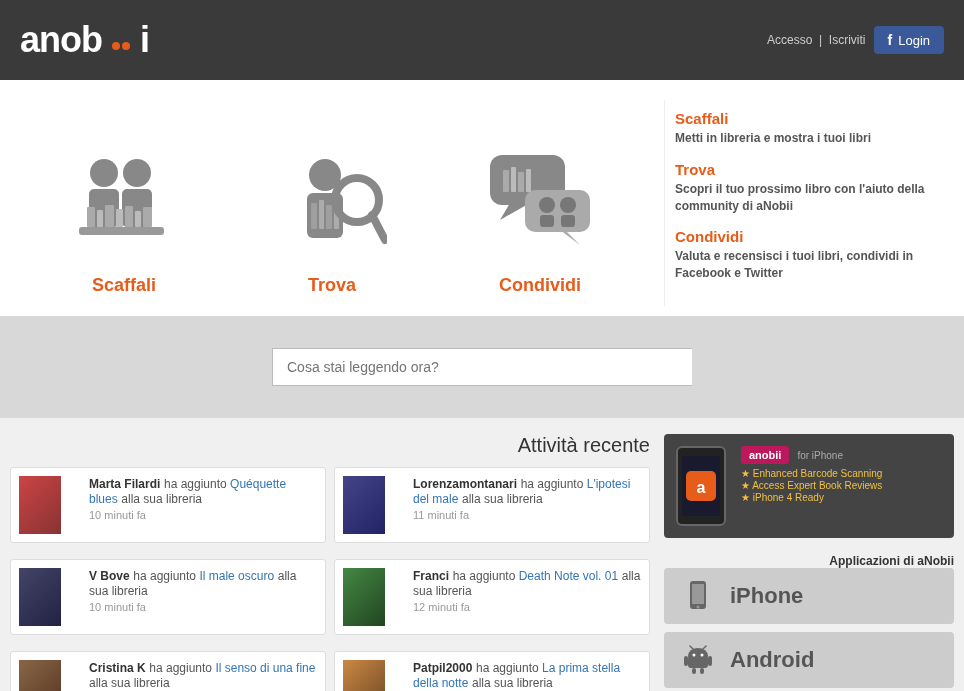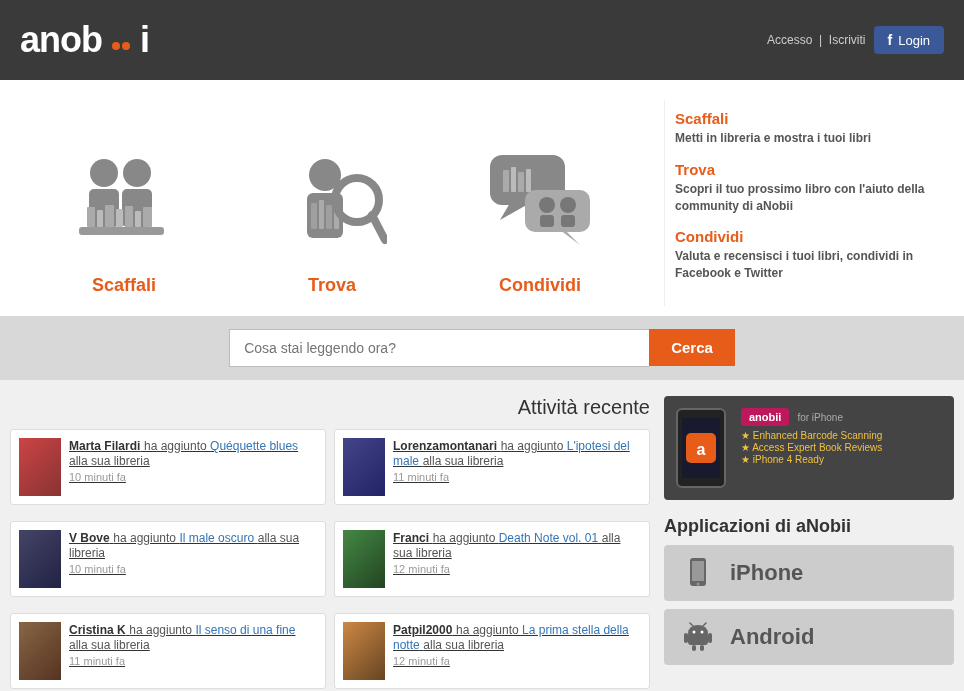--- a/index.html
+++ b/index.html
@@ -106,21 +106,21 @@
       font-size: 15px;
       font-weight: bold;
       color: #e85c1a;
       margin-bottom: 3px;
     }
     .info-desc { font-size: 12px; color: #555; line-height: 1.4; font-weight: bold; }
 
     
     #search-bar {
       background: #d8d8d8;
-      padding: 13px 0;
+      padding: 32px 0;
       display: flex;
       justify-content: center;
       align-items: center;
       gap: 0;
     }
     #search-input {
       width: 420px;
       padding: 10px 14px;
       font-size: 14px;
       border: 1px solid #bbb;
@@ -154,27 +154,26 @@
     #activity-title {
       font-size: 20px;
       font-weight: normal;
       color: #333;
       margin-bottom: 10px;
       text-align: right;
     }
 
     .activity-item {
       display: flex;
-      gap: 8px;
+      gap: 28px;
       margin-bottom: 16px;
       background: #fff;
       border: 1px solid #ddd;
       padding: 8px;
       border-radius: 3px;
-      text-decoration: underline;
     }
     .book-thumb {
       width: 42px;
       height: 58px;
       background: #888;
       flex-shrink: 0;
       display: flex;
       align-items: center;
       justify-content: center;
       overflow: hidden;
@@ -247,24 +246,25 @@
     .banner-for { color: #aaa; font-size: 10px; }
     .banner-feature {
       color: #f0c040;
       font-size: 10px;
       margin: 1px 0;
     }
     .banner-feature::before { content: '★ '; }
 
     #apps-section { margin-top: 4px; }
     #apps-title {
-      font-size: 18px;
+      font-size: 12px;
       font-weight: bold;
       color: #333;
-      margin-bottom: 8px;
+      margin-bottom: 0;
+      text-align: right;
     }
 
     .app-btn {
       display: flex;
       align-items: center;
       gap: 14px;
       background: #ccc;
       border-radius: 4px;
       padding: 10px 16px;
       margin-bottom: 8px;
@@ -394,21 +394,20 @@
     </div>
     <div class="info-section">
       <div class="info-title">Condividi</div>
       <div class="info-desc">Valuta e recensisci i tuoi libri, condividi in Facebook e Twitter</div>
     </div>
   </div>
 </div>
 
 <div id="search-bar">
   <input id="search-input" type="text" placeholder="Cosa stai leggendo ora?" style="">
-  <button id="search-btn">Cerca</button>
 </div>
 
 <div id="main">
 
   <div id="activity">
     <div id="activity-title">Attività recente</div>
 
     <div id="activity-grid">
 
       <div class="activity-col">

